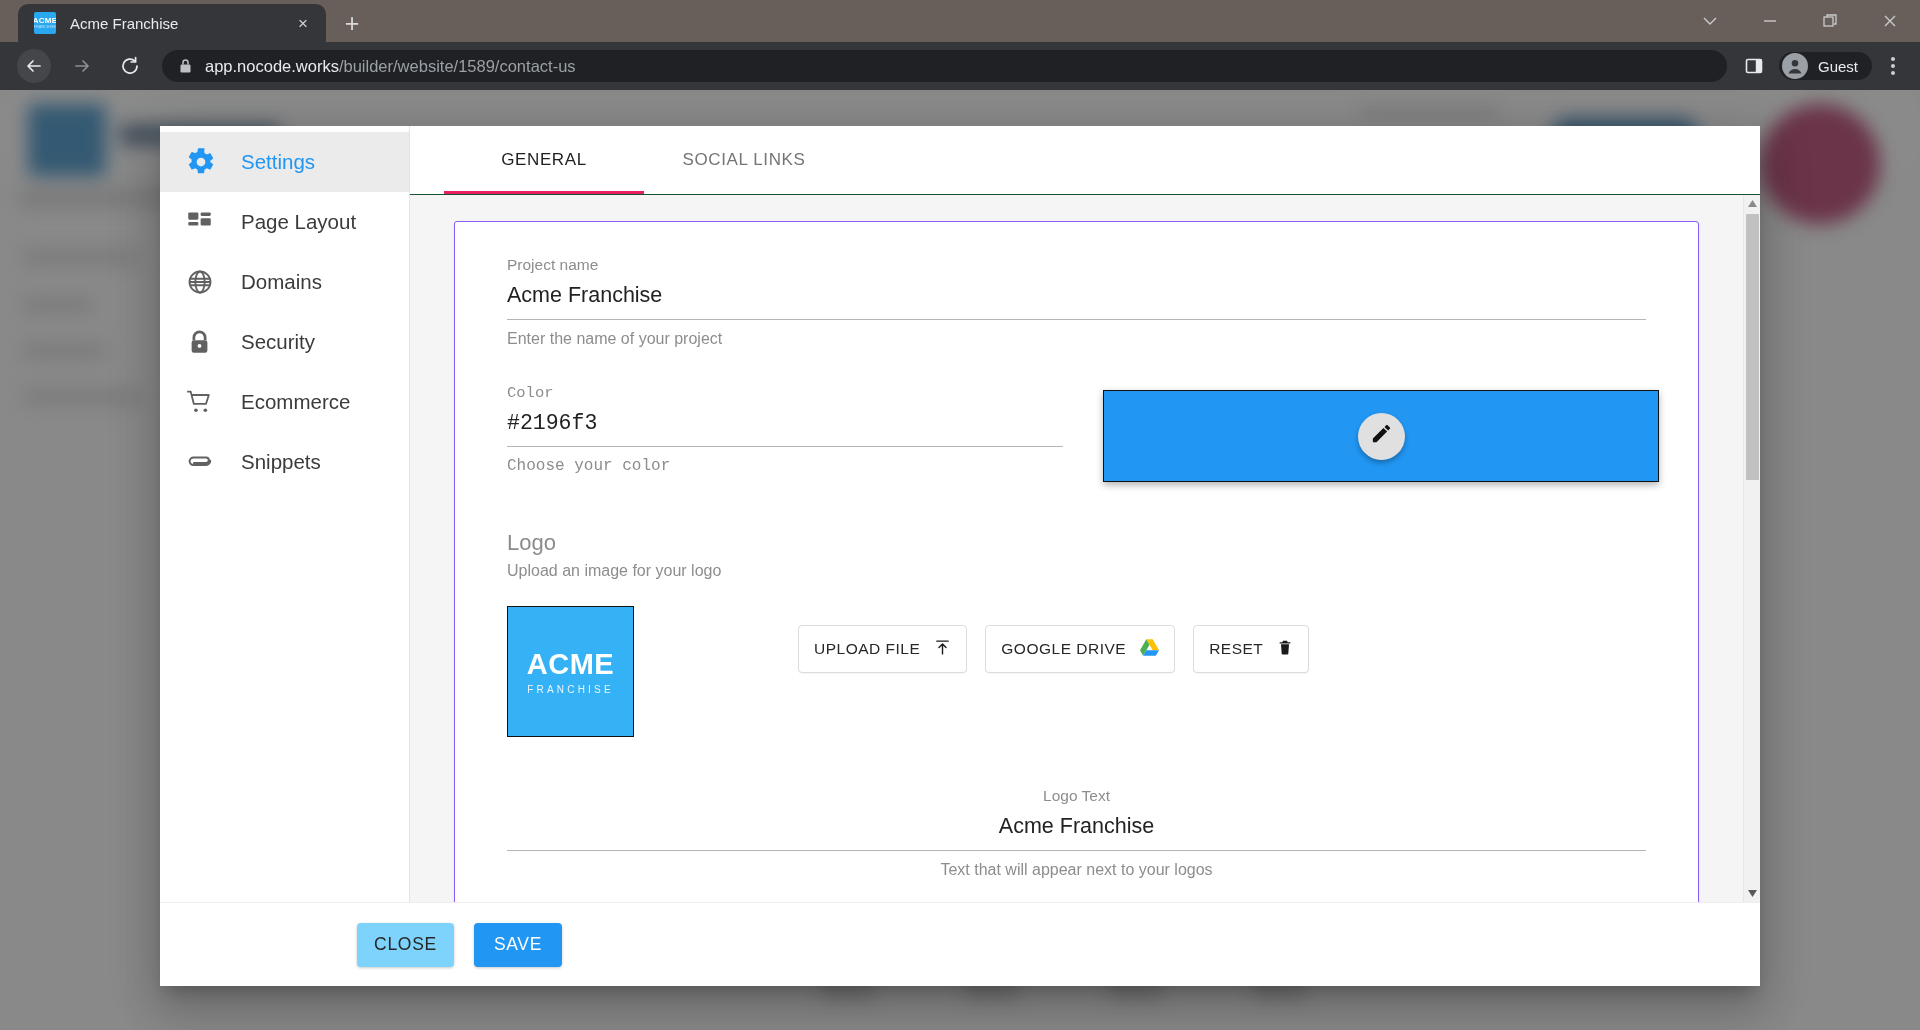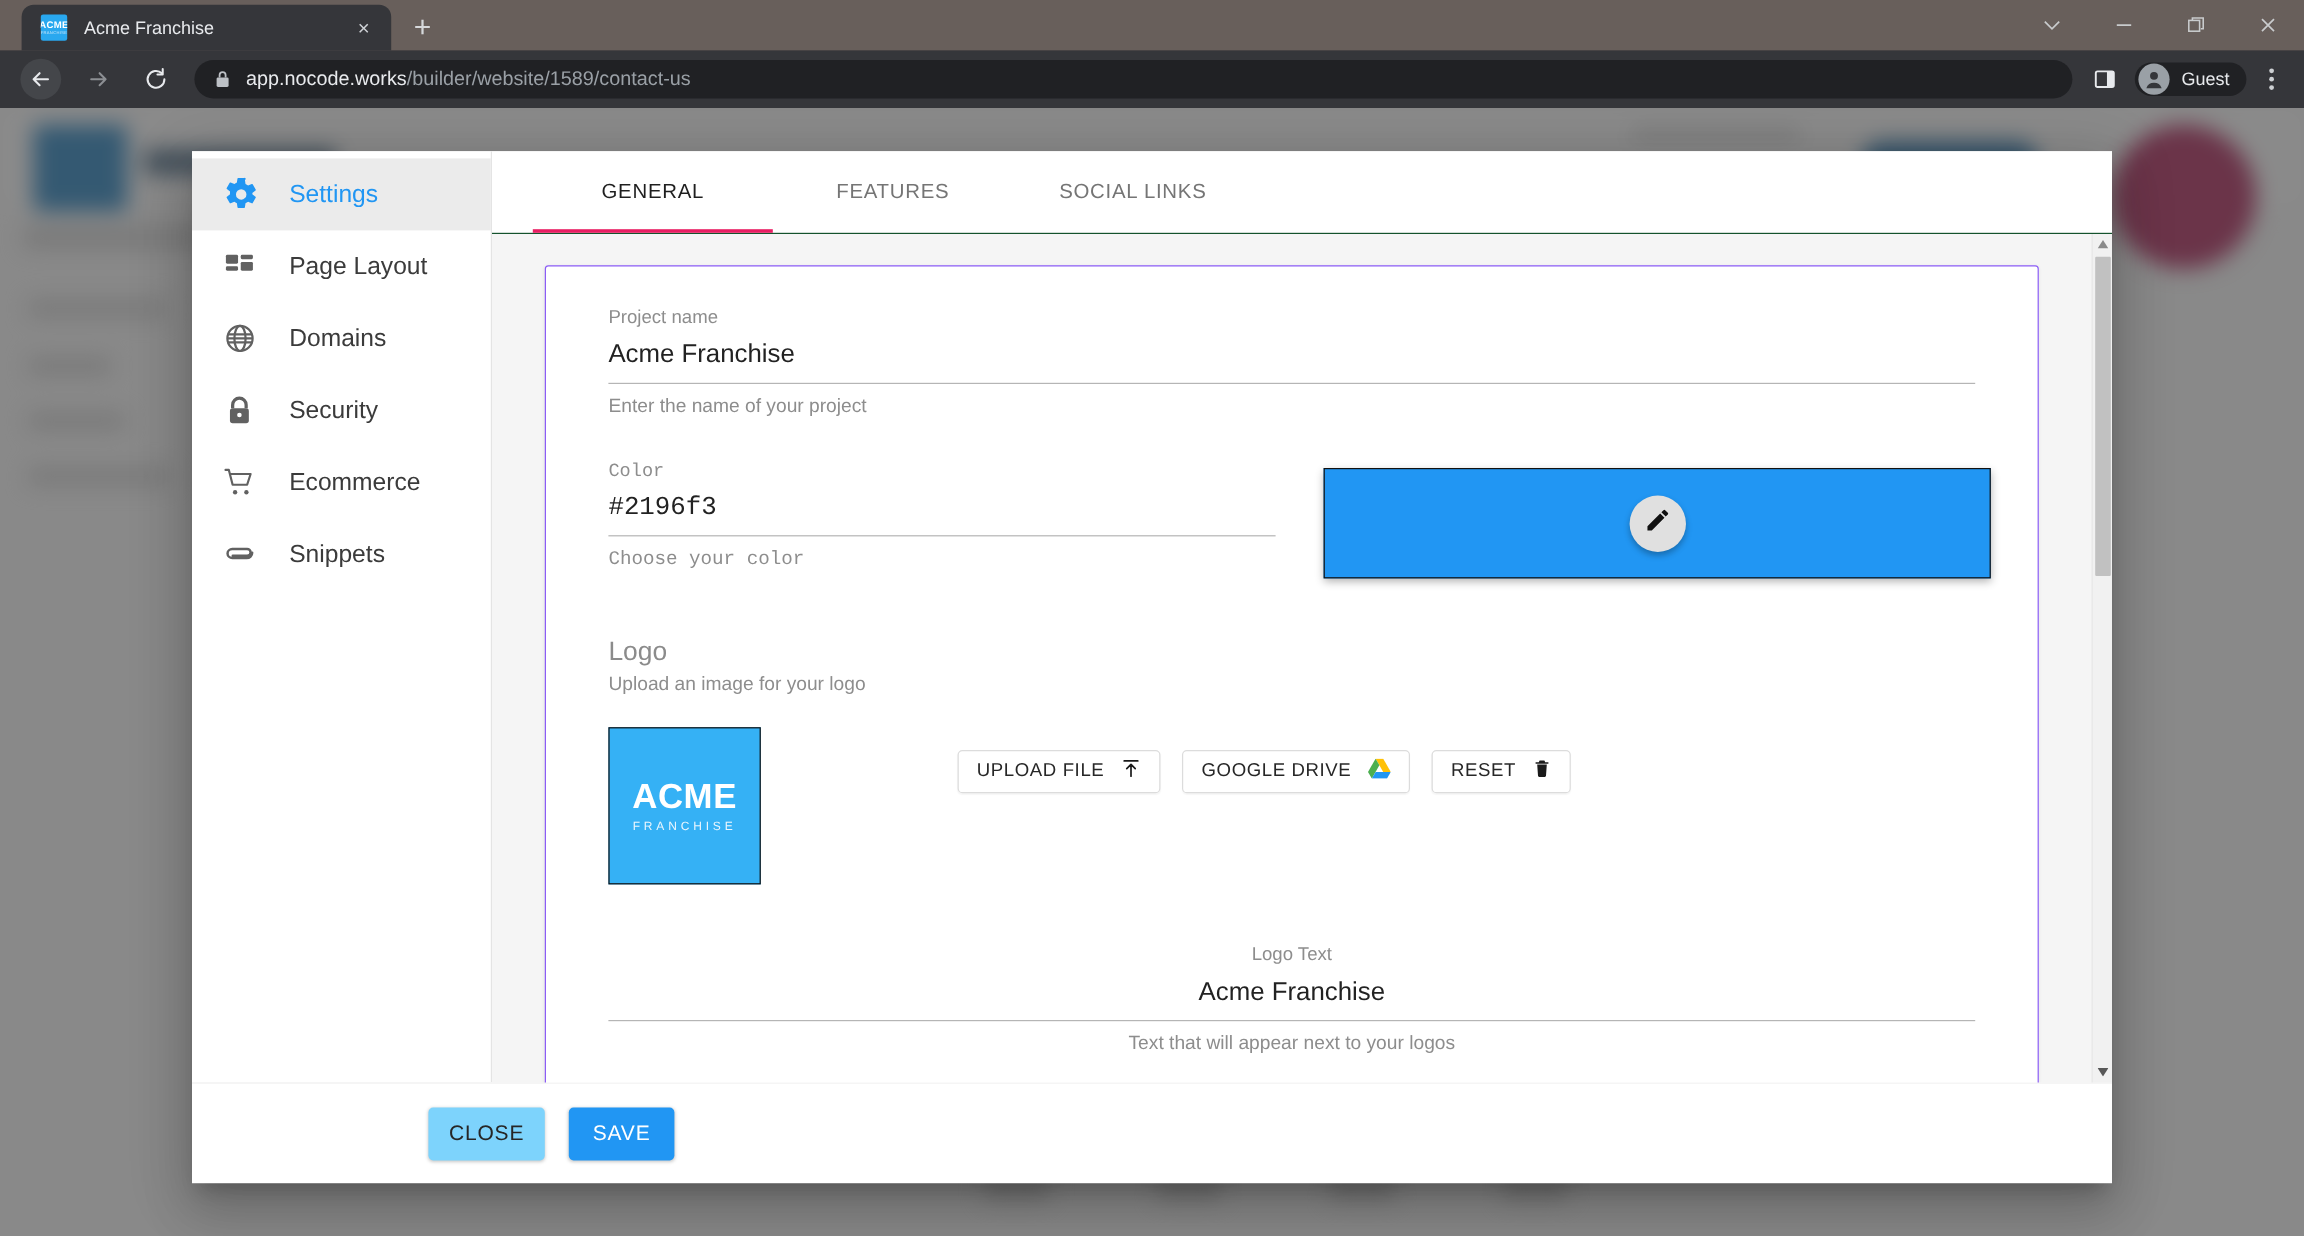--- a/index.html
+++ b/index.html
@@ -280,21 +280,21 @@
   }
   .logo-prev .l1 {
     color: #fff; font-size: 29px; font-weight: bold; letter-spacing: .5px;
     line-height: 30px;
   }
   .logo-prev .l2 {
     color: #eaf6fe; font-size: 10px; letter-spacing: 3.2px; margin-top: 5px;
   }
   .logo-btns { display: flex; align-items: flex-start; margin-left: 164px; margin-top: 19px; gap: 18px; }
   .obtn {
-    height: 36px;
+    height: 48px;
     border: 1px solid #dcdcdc; border-radius: 4px;
     background: #fff;
     display: flex; align-items: center;
     padding: 0 15px;
     font-size: 15.5px; color: #272727; letter-spacing: .5px;
     gap: 14px;
     box-shadow: 0 1px 1px rgba(0,0,0,.04);
   }
 
   
@@ -512,21 +512,20 @@
           </span>
           <span class="side-label">Snippets</span>
         </div>
 
       </nav>
 
       <div class="pane">
 
         <div class="tabs">
           <div class="tab-item active" style="--accent: #e91e63;">GENERAL</div>
-          <div class="tab-item">FEATURES</div>
           <div class="tab-item">SOCIAL LINKS</div>
         </div>
 
         <div class="scrollarea">
           <div class="content">
             <div class="card">
 
               <div class="field">
                 <div class="flabel">Project name</div>
                 <div class="finput">Acme Franchise</div>

